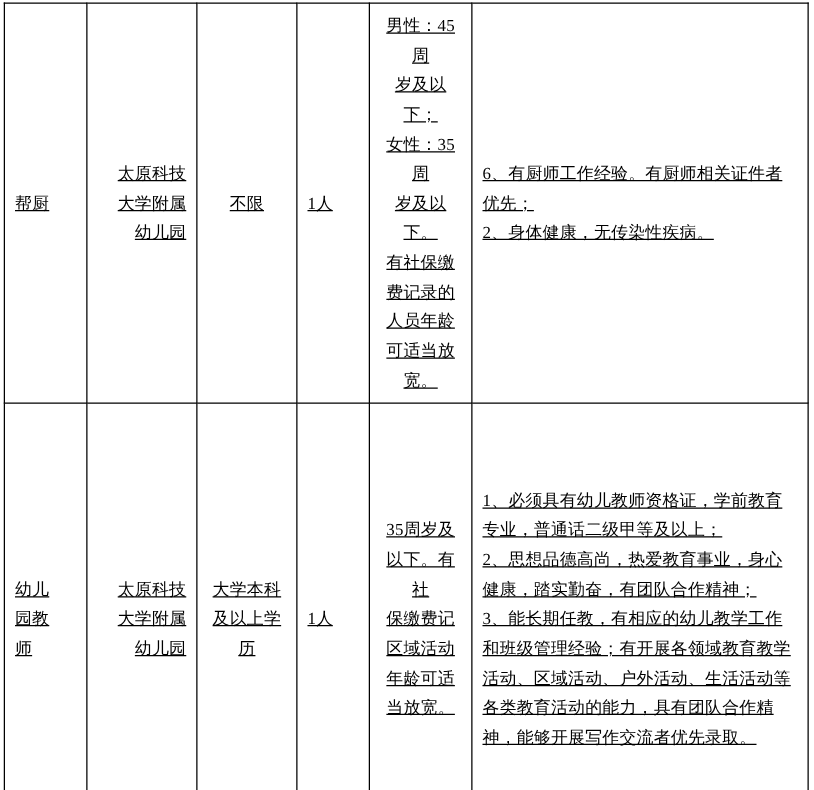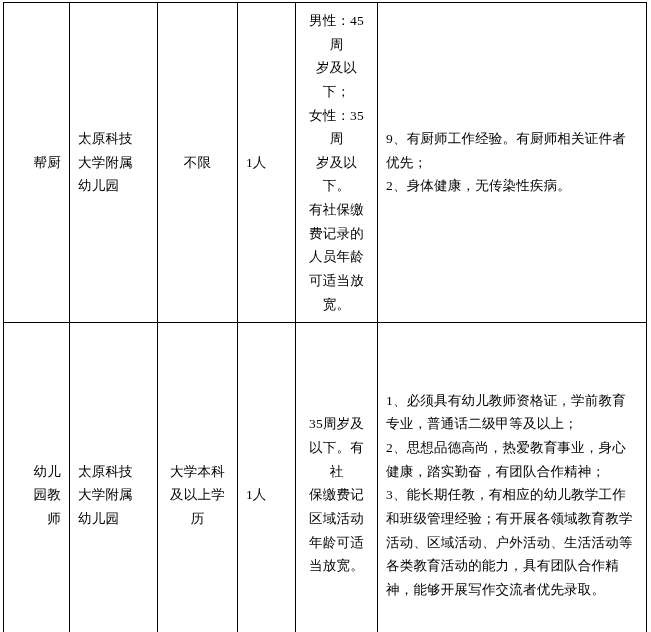--- a/index.html
+++ b/index.html
@@ -26,34 +26,35 @@
     table-layout: fixed;
   }
   table.job-table td {
     border: 1px solid #000000;
     vertical-align: middle;
     padding: 6px 8px;
     font-size: 13.5px;
     line-height: 1.75;
     box-sizing: border-box;
   }
-  .c-post   { width: 66px;  text-align: right; }
-  .c-unit   { width: 88px;  text-align: left; }
+  .c-post   { width: 66px;  text-align: left; }
+  .c-unit   { width: 88px;  text-align: right; }
   .c-edu    { width: 80px;  text-align: center; margin-top: 19px; }
   .c-num    { width: 58px;  }
   .c-age    { width: 82px;  text-align: center; }
   .c-req    { width: 269px; text-align: left; }
 
   .row-1 { height: 280px; }
   .row-2 { height: 345px; }
 
   .cell-text {
     display: block;
     white-space: pre-line;
     word-break: break-all;
+    text-decoration: underline;
   }
   .c-req .cell-text {
     text-align: left;
     letter-spacing: 0.2px;
   }
   .c-post .cell-text,
   .c-unit .cell-text,
   .c-edu .cell-text,
   .c-age .cell-text {
     letter-spacing: 0.2px;
@@ -85,21 +86,21 @@
 岁及以下；
 女性：35周
 岁及以下。
 有社保缴
 费记录的
 人员年龄
 可适当放
 宽。</span>
         </td>
         <td class="c-req">
-          <span class="cell-text">9、有厨师工作经验。有厨师相关证件者优先；
+          <span class="cell-text">6、有厨师工作经验。有厨师相关证件者优先；
 2、身体健康，无传染性疾病。</span>
         </td>
       </tr>
       <tr class="row-2">
         <td class="c-post">
           <span class="cell-text">幼儿
 园教
 师</span>
         </td>
         <td class="c-unit">

